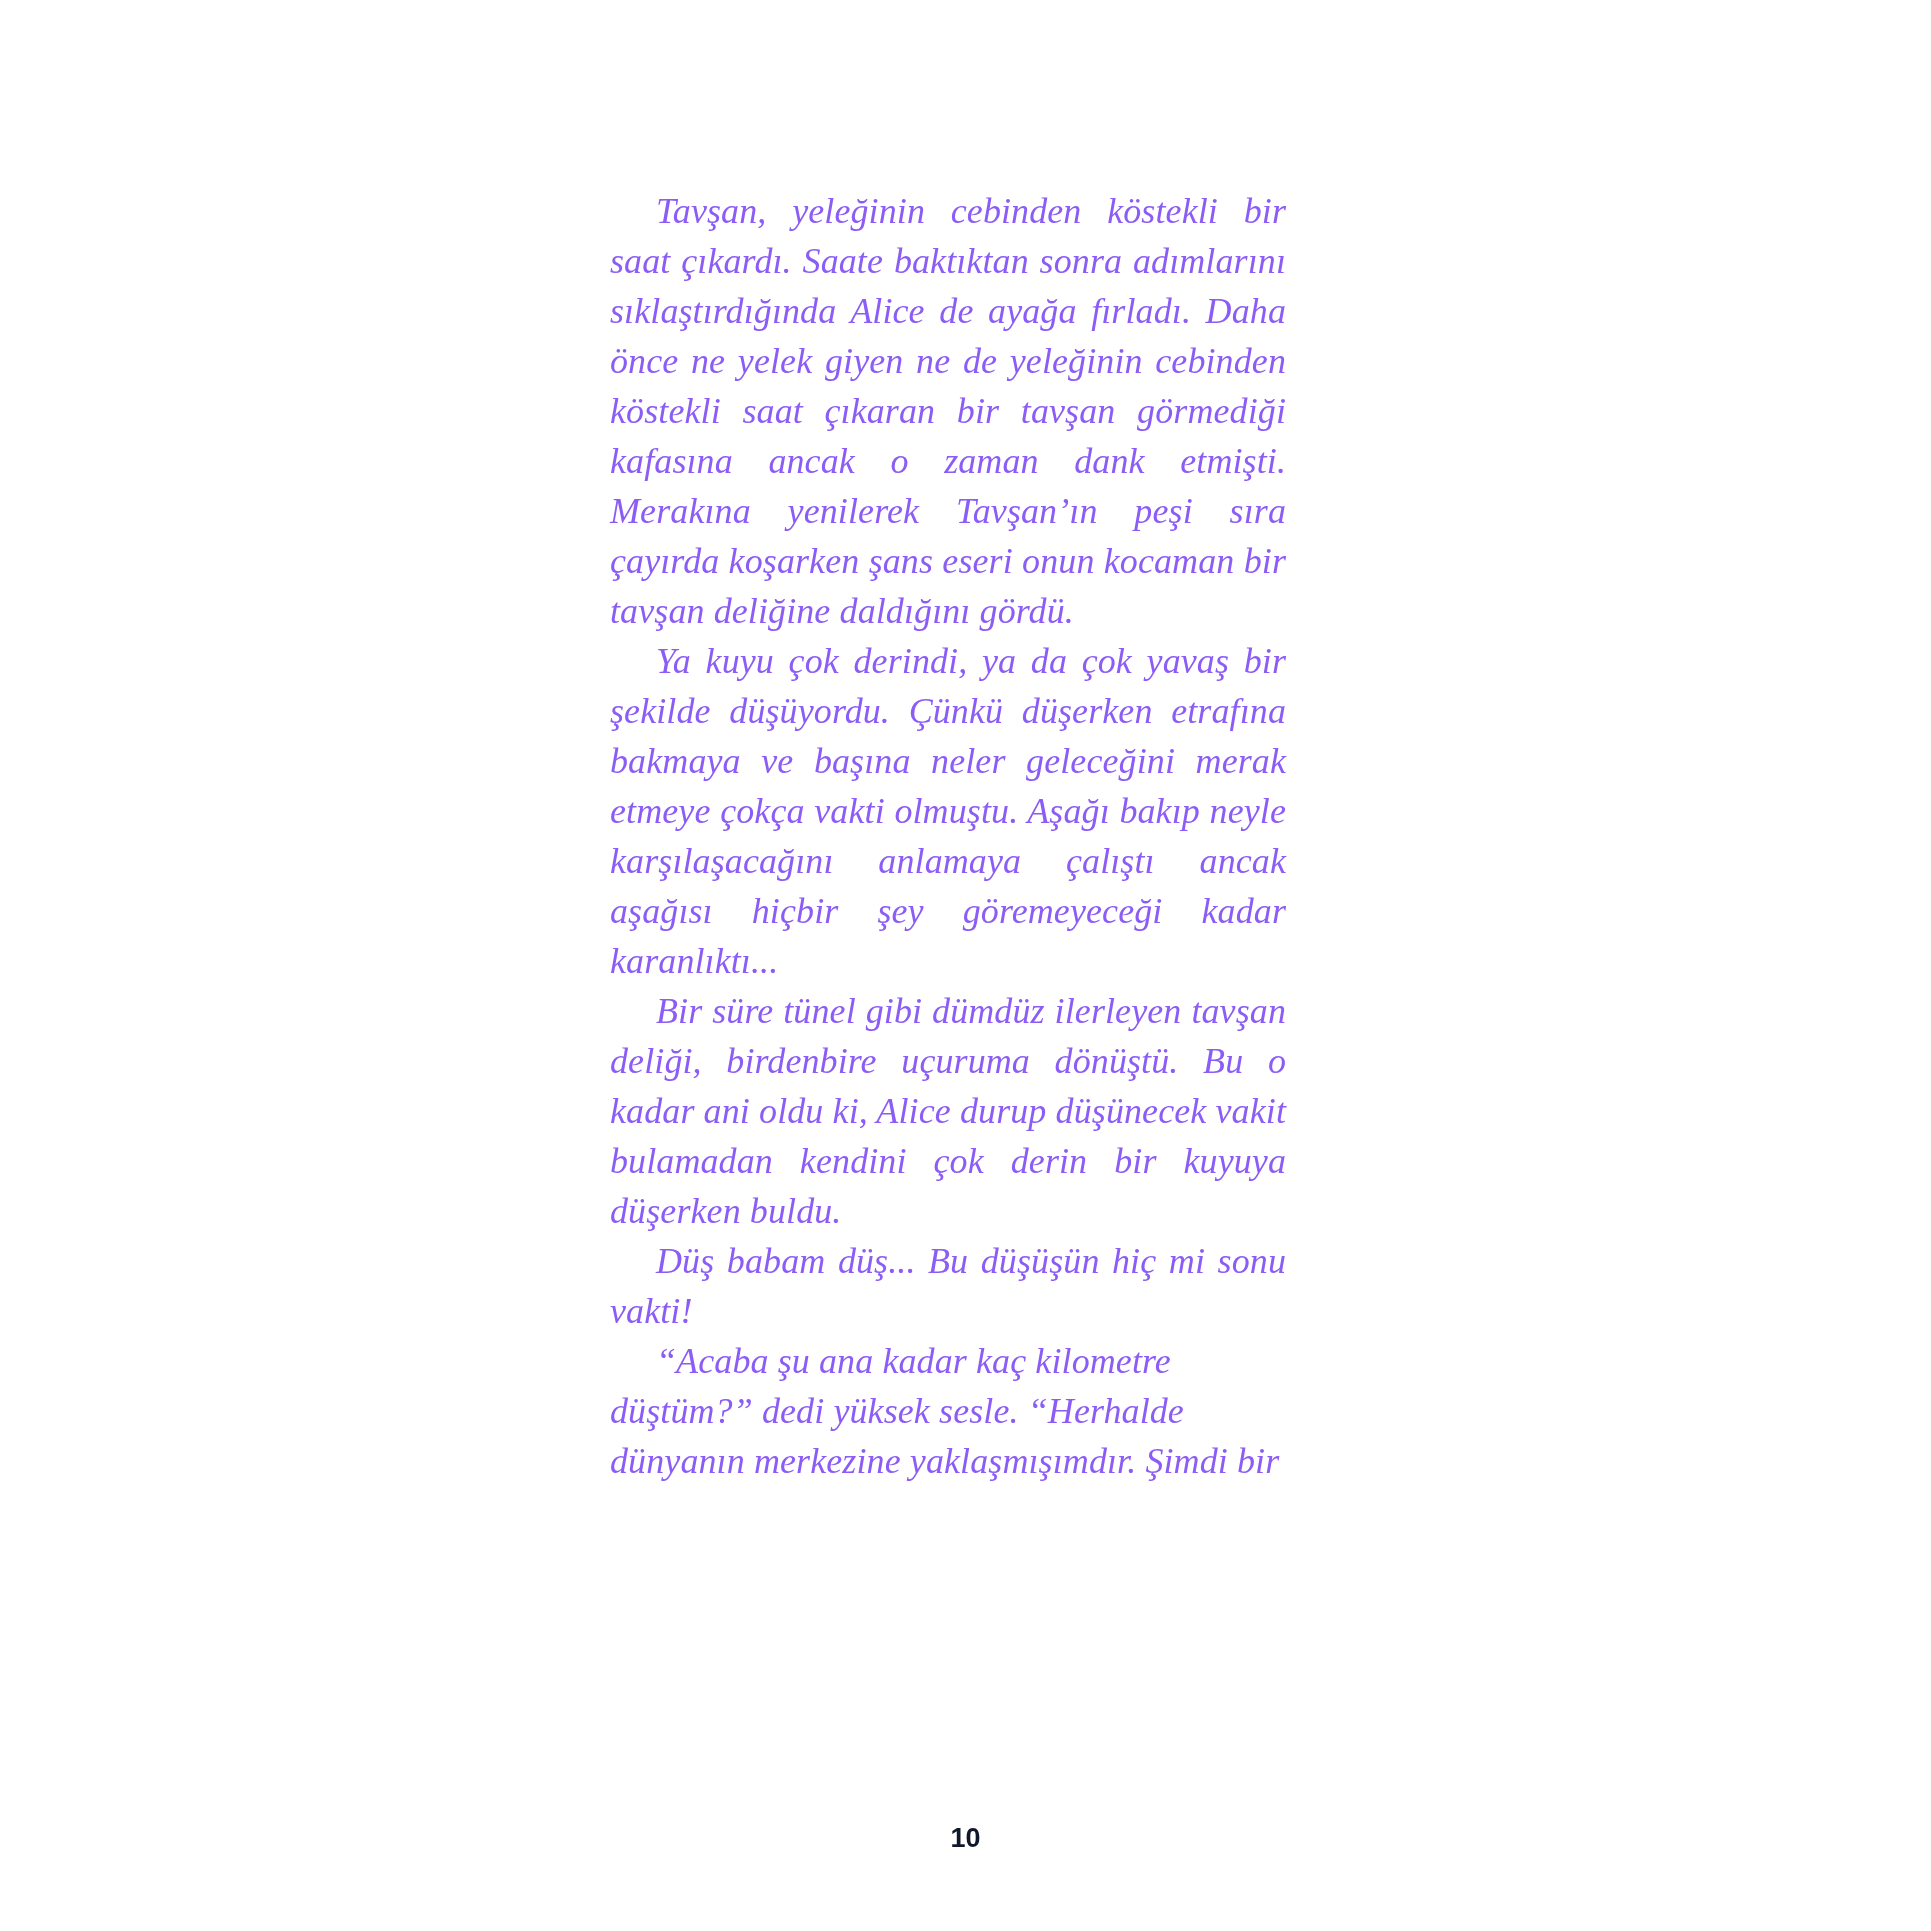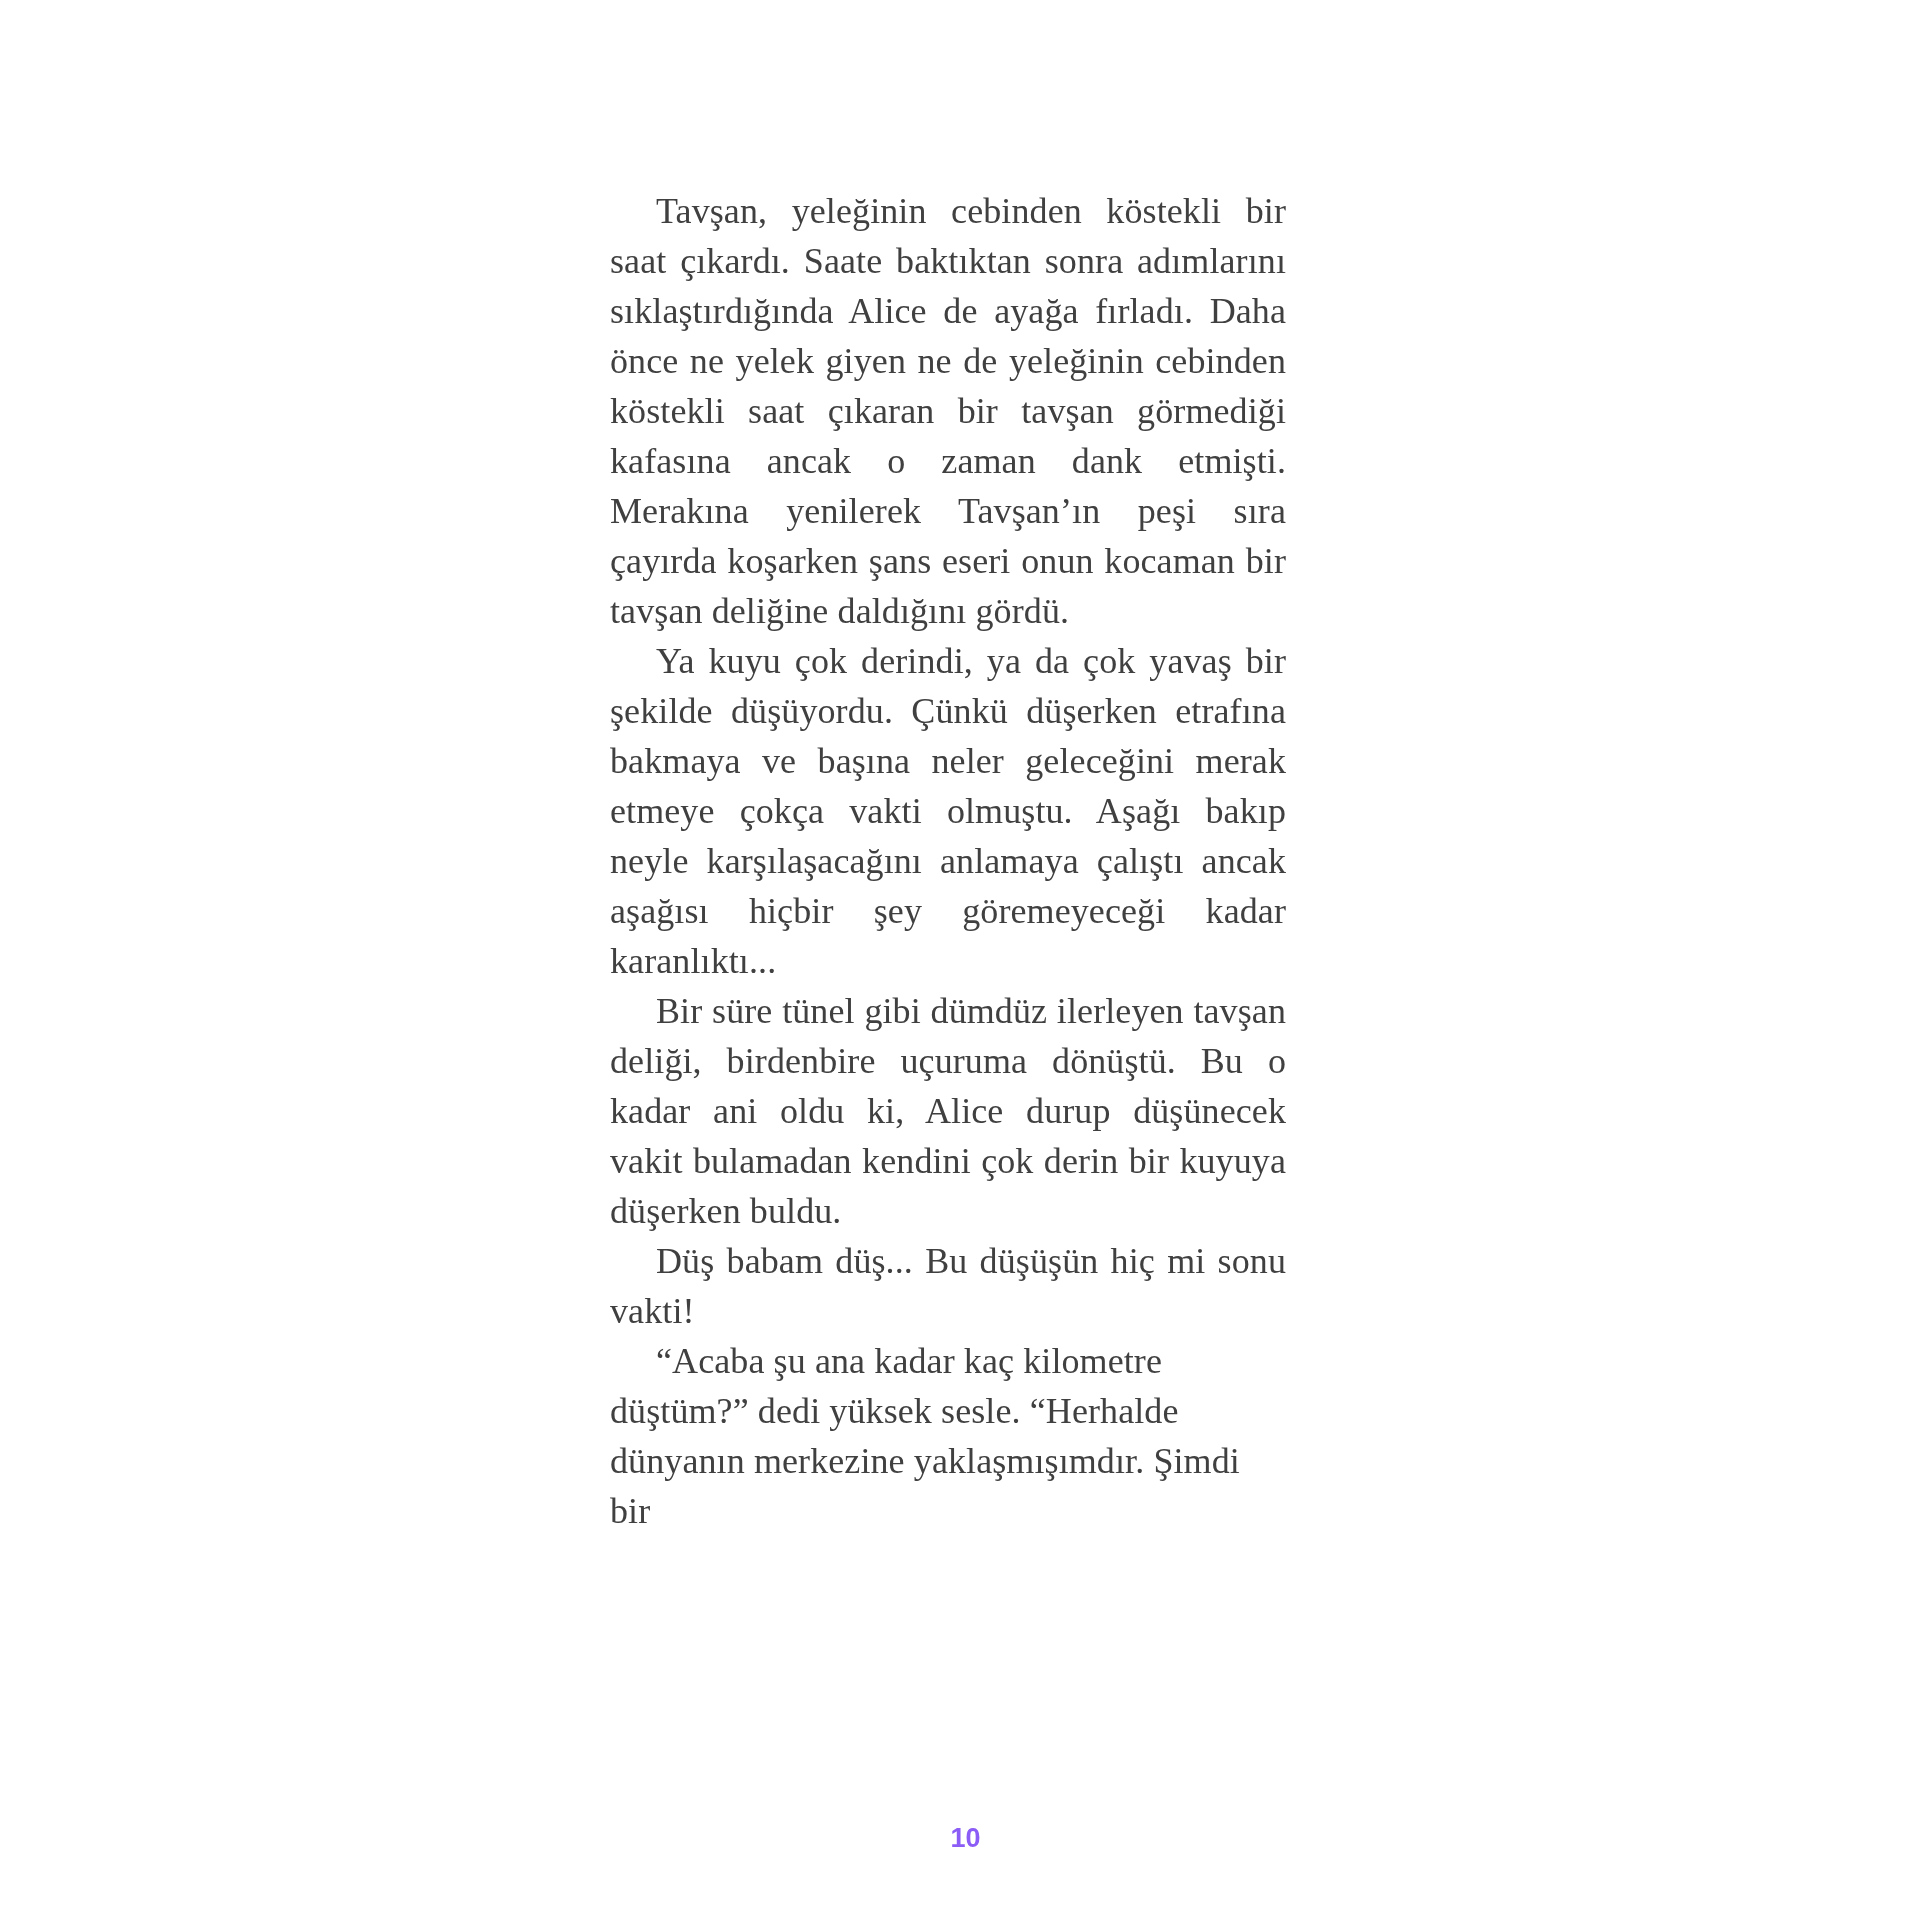--- a/index.html
+++ b/index.html
@@ -27,35 +27,36 @@
     top: 186px;
     width: 676px;
   }
   .para {
     margin: 0;
     text-indent: 46px;
     text-align: justify;
     font-size: 36px;
     line-height: 50px;
     letter-spacing: 0.1px;
-    color: #404040;
+    color: #8b5cf6;
+    font-style: italic;
   }
   .para.last {
     text-align: left;
   }
   .folio {
     position: absolute;
     left: 0;
     right: 0;
     top: 1823px;
     text-align: center;
     font-family: "Liberation Sans", sans-serif;
     font-weight: bold;
     font-size: 27px;
-    color: #8b5cf6;
+    color: #0f172a;
   }
 </style>
 </head>
 <body>
 
 <div class="page">
   <div class="text-column">
     <p class="para">Tavşan, yeleğinin cebinden köstekli bir saat çıkardı. Saate baktıktan sonra adımlarını sıklaştırdığında Alice de ayağa fırladı. Daha önce ne yelek giyen ne de yeleğinin cebinden köstekli saat çıkaran bir tavşan görmediği kafasına ancak o zaman dank etmişti. Merakına yenilerek Tavşan’ın peşi sıra çayırda koşarken şans eseri onun kocaman bir tavşan deliğine daldığını gördü.</p>
     <p class="para">Ya kuyu çok derindi, ya da çok yavaş bir şekilde düşüyordu. Çünkü düşerken etrafına bakmaya ve başına neler geleceğini merak etmeye çokça vakti olmuştu. Aşağı bakıp neyle karşılaşacağını anlamaya çalıştı ancak aşağısı hiçbir şey göremeyeceği kadar karanlıktı...</p>
     <p class="para">Bir süre tünel gibi dümdüz ilerleyen tavşan deliği, birdenbire uçuruma dönüştü. Bu o kadar ani oldu ki, Alice durup düşünecek vakit bulamadan kendini çok derin bir kuyuya düşerken buldu.</p>

